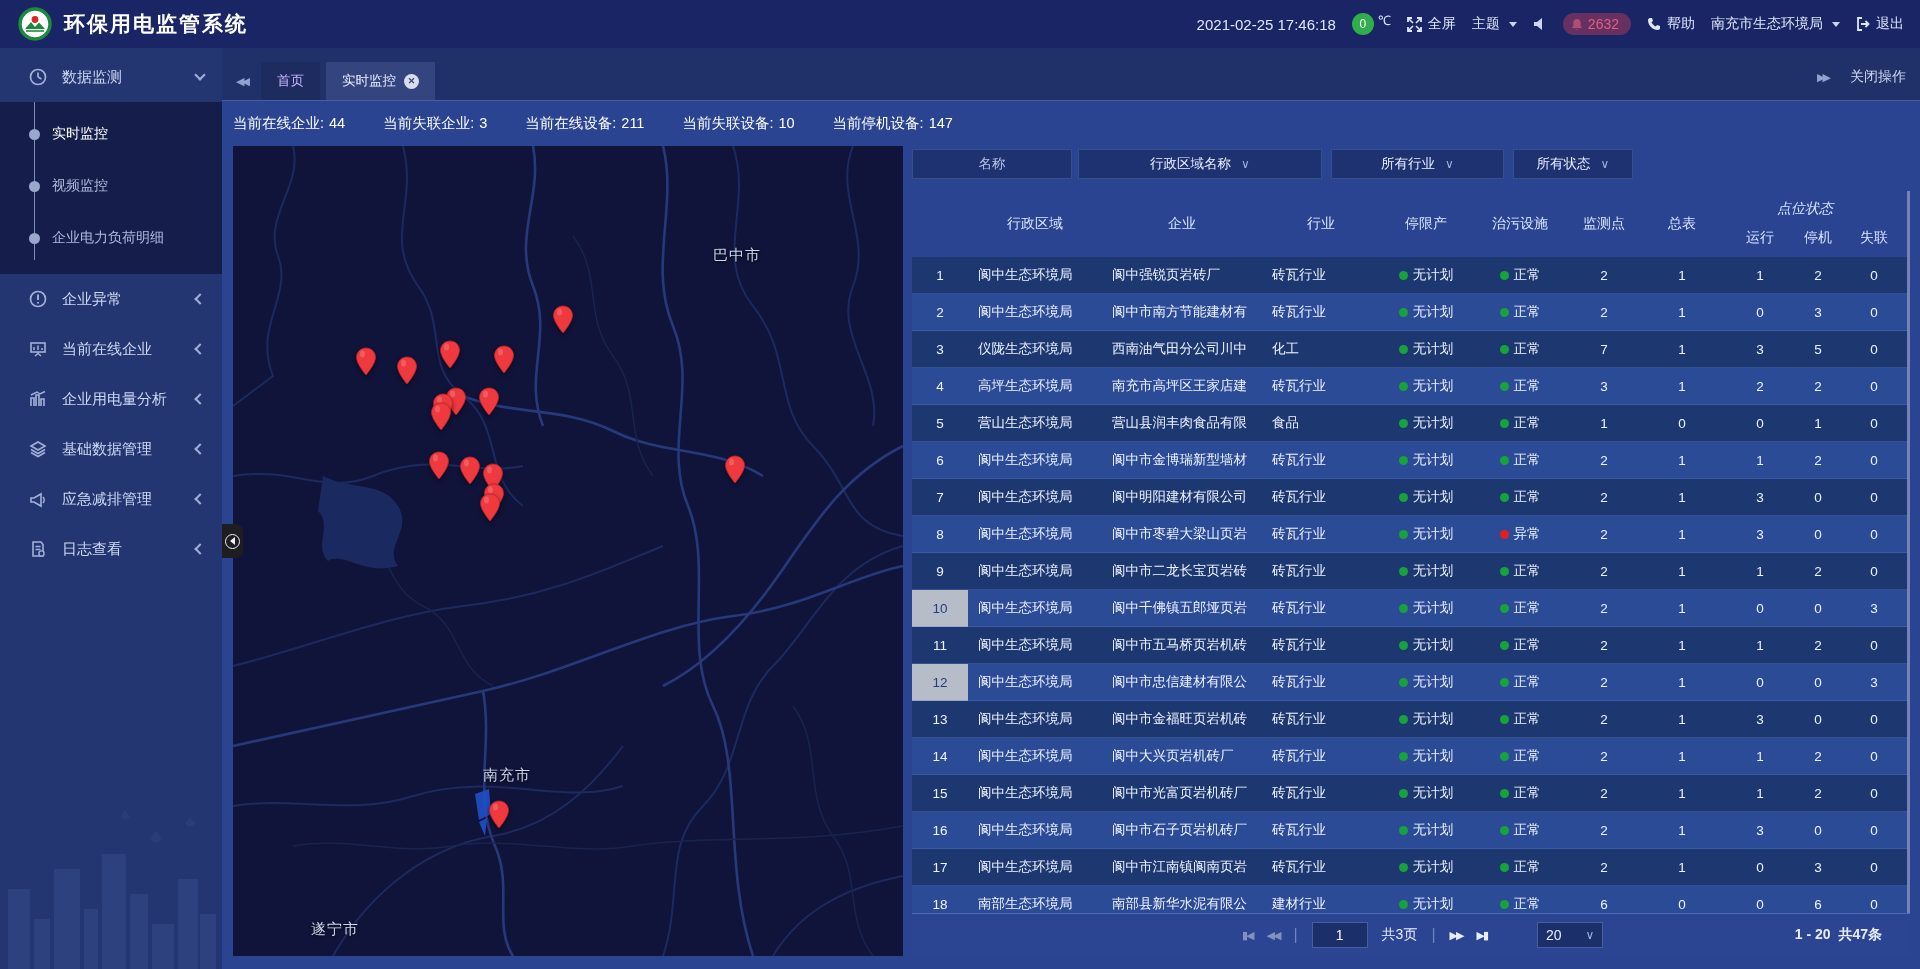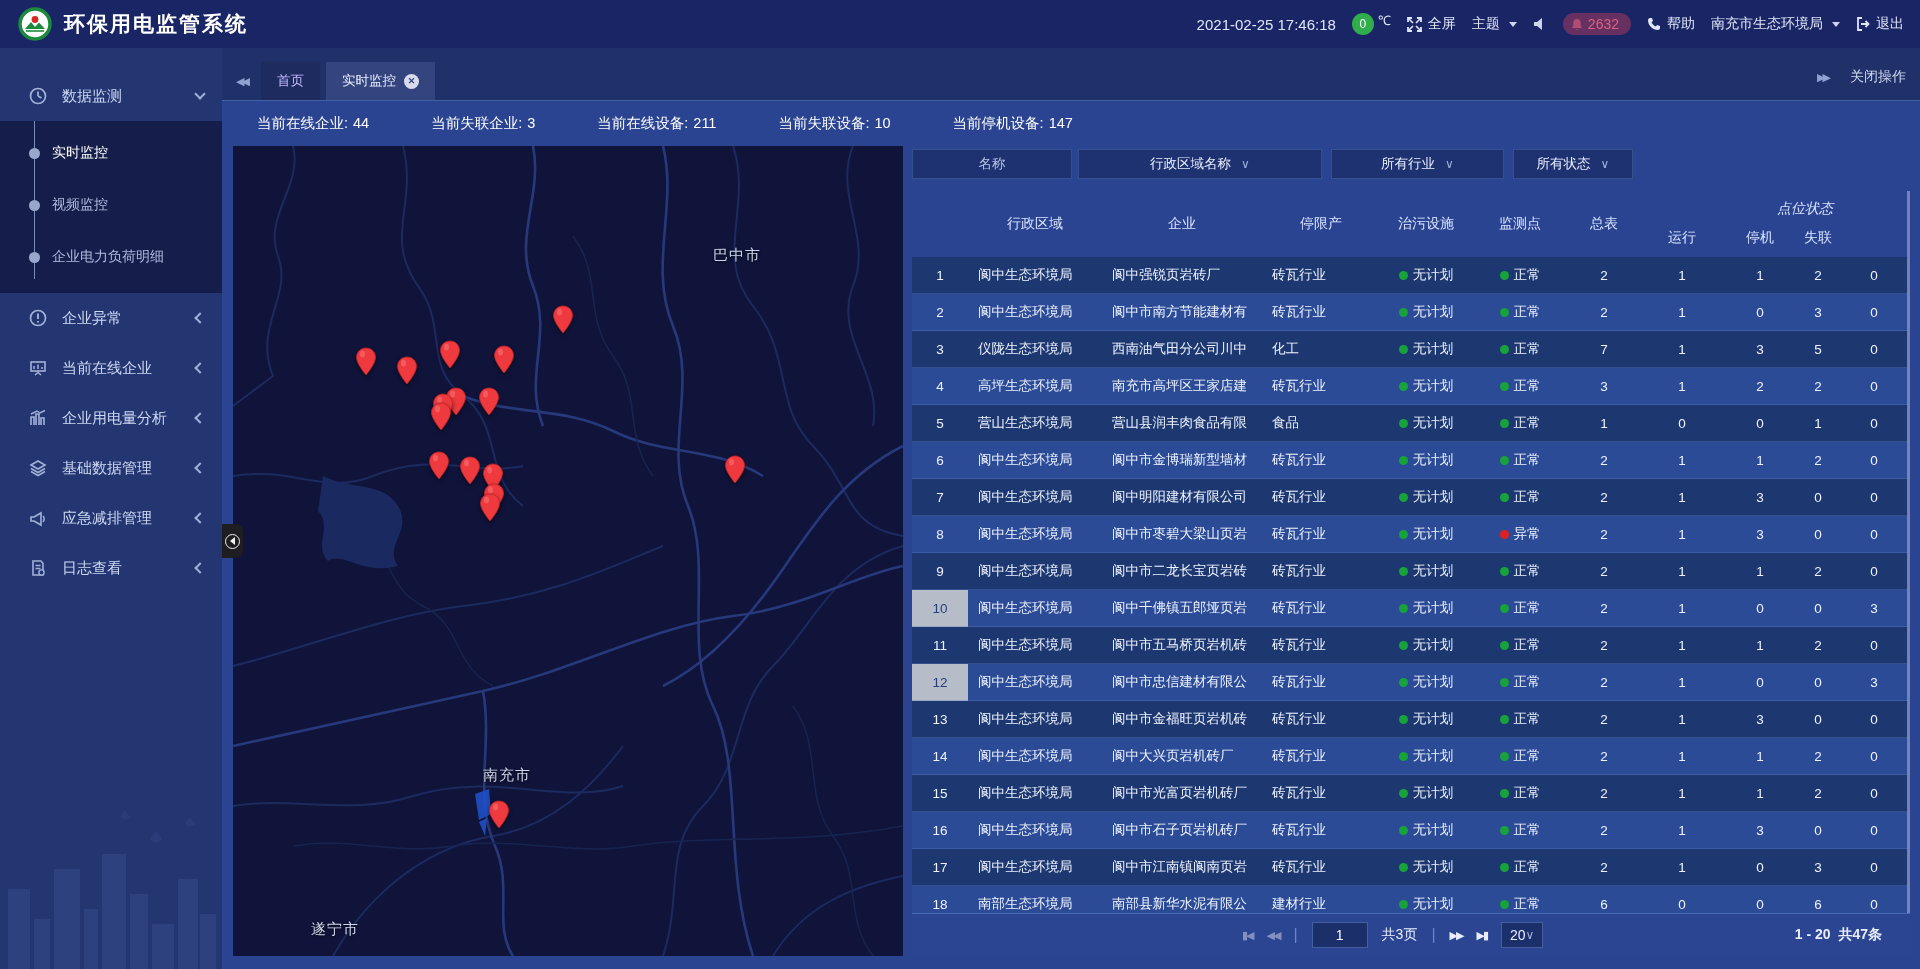--- a/index.html
+++ b/index.html
@@ -41,21 +41,21 @@
   .tab-arrow { color:#8fa2d2; font-size:11px; letter-spacing:-3px; margin:0 14px 12px 14px; cursor:pointer; }
   .tab { height:38px; display:flex; align-items:center; padding:0 16px; font-size:13.5px; color:#c4b5fd; margin-right:6px; cursor:pointer; }
   .tab.inactive { background:#1d2b5f; }
   .tab.active { background:#34447e; color:#e6ecfb; }
   .tab-close { width:15px; height:15px; border-radius:50%; background:#d7dded; color:#33437d; font-size:9px; line-height:15px; text-align:center; margin-left:8px; cursor:pointer; font-weight:bold; }
   .tabstrip-right { position:absolute; right:14px; bottom:14px; display:flex; align-items:center; gap:22px; color:#cdd6ee; font-size:14px; }
 
   
   .content { position:absolute; left:222px; top:100px; width:1698px; height:869px; background:#2a4492; border-top:1px solid #42609f; }
   .stats-bar { height:45px; display:flex; align-items:center; padding-left:11px; gap:38px; font-size:14.5px; color:#fff; }
-  .stat { white-space:nowrap;margin-left:24px; }
+  .stat { white-space:nowrap; }
   .stat .v { margin-left:5px; }
 
   .panels { position:absolute; left:11px; top:45px; right:10px; height:810px; display:flex; gap:9px; }
 
   
   .map-panel { position:relative; width:670px; height:810px; background:#10143a; overflow:hidden; flex:none; }
   .map-roads { position:absolute; left:0; top:0; }
   .map-label { position:absolute; color:#cdd6ec; font-size:15px; text-shadow:0 1px 3px rgba(0,0,0,.8); letter-spacing:1px; }
   .pin { position:absolute; width:22px; height:29px; filter:drop-shadow(0 2px 2px rgba(0,0,0,.5)); }
   .collapse-handle { position:absolute; left:222px; top:524px; width:21px; height:34px; background:#1d1d22; border-radius:0 7px 7px 0; z-index:25; display:flex; align-items:center; justify-content:center; cursor:pointer; }
@@ -88,21 +88,21 @@
   .sdot.red { background:#e01f1f; }
   .tbl-scroll { position:absolute; right:0; top:45px; width:3px; height:722px; background:#8794c0; opacity:.8; }
 
   
   .pager { position:absolute; left:0; bottom:0; width:100%; height:43px; background:#2b4593; border-top:1px solid #4a6ab8; display:flex; align-items:center; font-size:14px; color:#e8eeff; }
   .pager-center { position:absolute; left:330px; display:flex; align-items:center; gap:14px; }
   .pg-btn { font-size:11px; letter-spacing:-2px; cursor:pointer; }
   .pg-btn.muted { color:#8091c0; }
   .pg-sep { color:#6f85bb; font-size:16px; }
   .pg-input { width:56px; height:26px; background:#1b2f6b; border:1px solid #44609f; text-align:center; line-height:24px; color:#fff; }
-  .pg-size { height:26px; background:#1b2f6b; border:1px solid #44609f; padding:0 8px; display:flex; align-items:center; gap:0; cursor:pointer; }
+  .pg-size { height:26px; background:#1b2f6b; border:1px solid #44609f; padding:0 8px; display:flex; align-items:center; gap:24px; cursor:pointer;margin-left:36px; }
   .pager-right { position:absolute; right:28px;font-weight:bold; }
 </style>
 </head>
 <body>
 
 <header class="top-bar">
   <svg class="logo" viewBox="0 0 34 34">
     <circle cx="17" cy="17" r="16" fill="#fff"></circle>
     <circle cx="17" cy="17" r="15" fill="none" stroke="#1c8a3c" stroke-width="3.5"></circle>
     <circle cx="17" cy="12.5" r="3.4" fill="#d42a20"></circle>
@@ -153,21 +153,21 @@
       <svg width="14" height="14" viewBox="0 0 14 14">
         <path d="M6 1 H2 V13 H6" fill="none" stroke="#dfe6f8" stroke-width="1.8"></path>
         <path d="M5 7 H12 M9.5 4 L12.5 7 L9.5 10" fill="none" stroke="#dfe6f8" stroke-width="1.8"></path>
       </svg>
       <span>退出</span>
     </span>
   </div>
 </header>
 
 <aside class="sidebar">
-  <div id="menu-root" style="padding-top: 23px;">
+  <div id="menu-root" style="padding-top: 4px;">
       <div class="menu-item">
         <span class="mi-icon">
           <svg width="18" height="18" viewBox="0 0 18 18">
             <circle cx="9" cy="9" r="7.5" fill="none" stroke="#b9c6ea" stroke-width="1.7"></circle>
             <path d="M9 9 L9 4.5 M9 9 L12.5 11" stroke="#b9c6ea" stroke-width="1.7"></path>
           </svg>
         </span>
         <span class="mi-label">数据监测</span>
         <span class="chev down"></span>
       </div>
@@ -412,20 +412,21 @@
         <div class="f-box f-sel" style="width:120px">
           <span>所有状态</span>
             <span class="sel-chev">∨</span>
         </div>
       </div>
 
       <div class="tbl-header grid-cols" id="tbl-header">
         <div class="hc"></div>
         <div class="hc">行政区域</div>
         <div class="hc">企业</div>
+        <div class="hc">行业</div>
         <div class="hc">停限产</div>
         <div class="hc">治污设施</div>
         <div class="hc">监测点</div>
         <div class="hc">总表</div>
         <div class="hc sub">运行</div>
         <div class="hc sub">停机</div>
         <div class="hc sub">失联</div>
         <div class="group-hdr">点位状态</div>
       </div>
 

